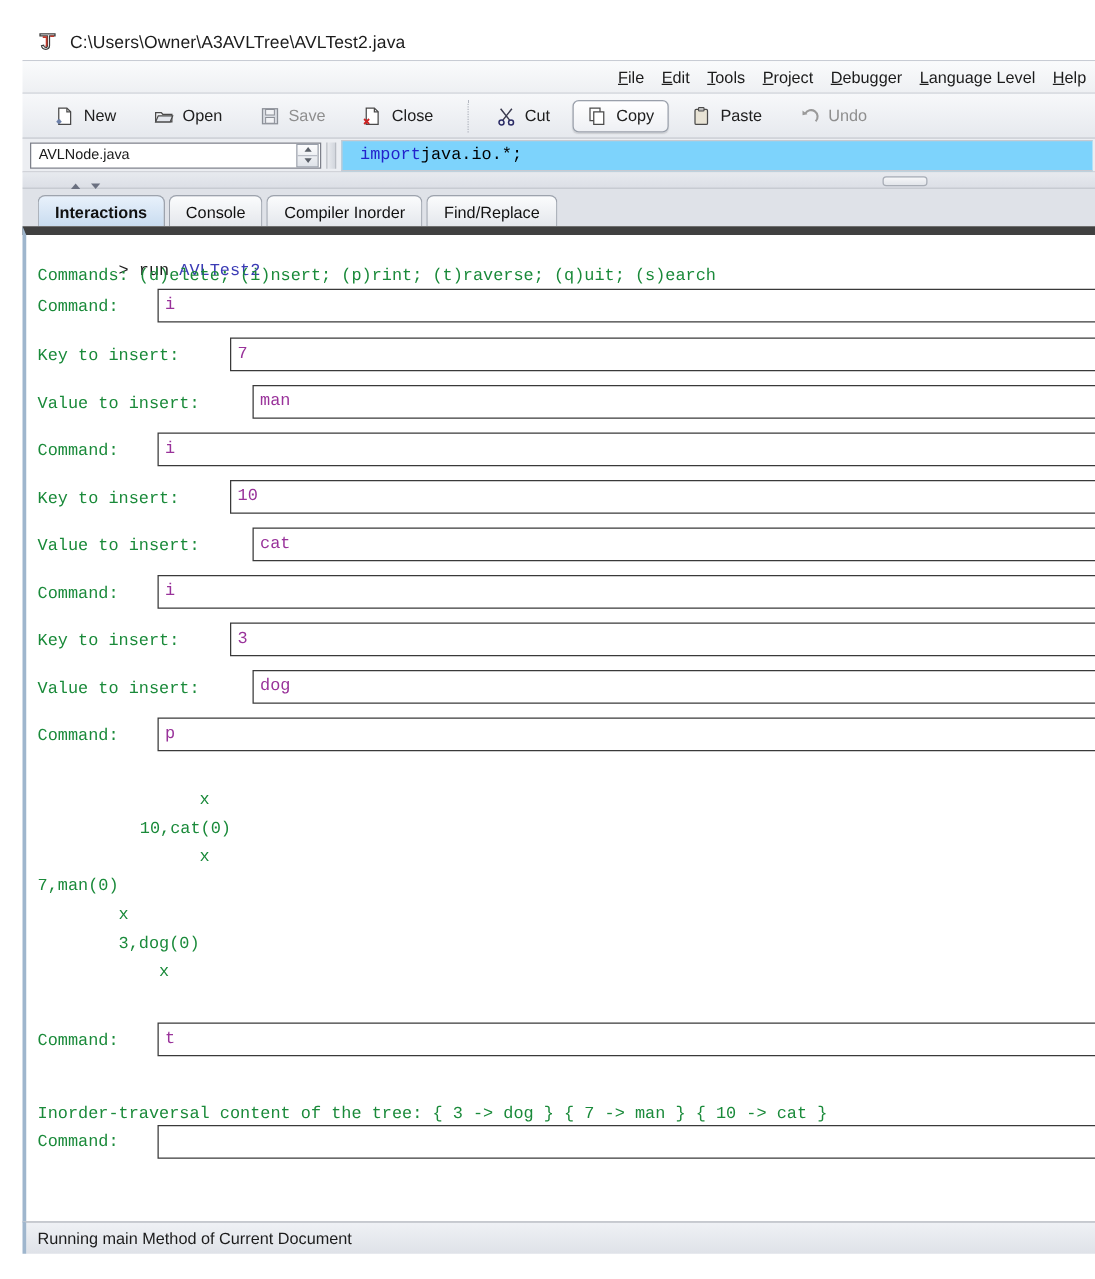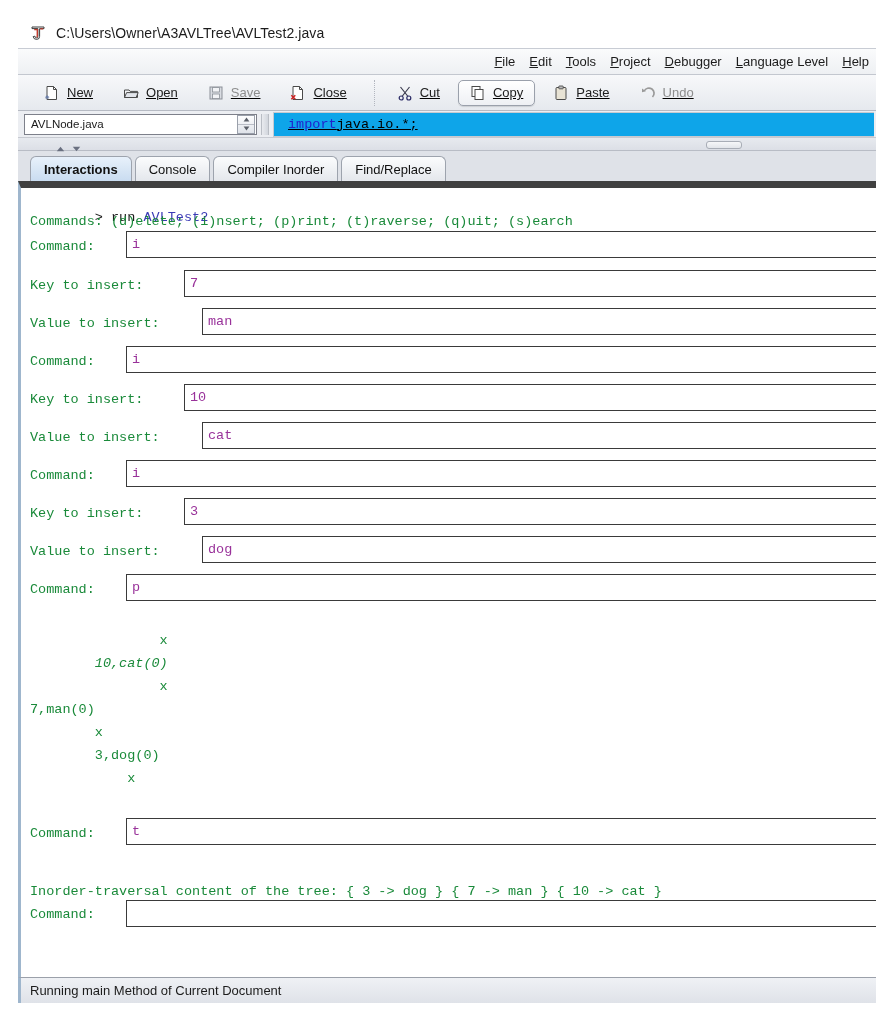--- a/index.html
+++ b/index.html
@@ -45,21 +45,20 @@
   .menu-item .mn{text-decoration:underline;}
 
   
   .toolbar{
     height:36px;flex:0 0 36px;
     display:flex;align-items:center;
     background:linear-gradient(#f7f8fa,#e6e9ee);
     border-bottom:1px solid #b6bac3;
     box-sizing:border-box;
     padding-left:14px;
-    text-decoration:underline;
   }
   .tb-btn{
     display:flex;align-items:center;gap:7px;
     height:26px;padding:0 11px;margin-right:6px;
     border:1px solid transparent;border-radius:5px;
     font-size:13px;color:#202020;white-space:nowrap;cursor:default;
     box-sizing:border-box;
   }
   .tb-btn.active{
     border:1px solid #9aa0ab;
@@ -99,25 +98,25 @@
   }
   .sp-half{flex:1;display:flex;align-items:center;justify-content:center;}
   .sp-half+.sp-half{border-top:1px solid #b9bdc6;}
   .vdiv{
     width:8px;height:21px;margin:0 4px;
     background:linear-gradient(90deg,#e9ebef,#d2d6dd);
     border-left:1px solid #b9bdc4;border-right:1px solid #b9bdc4;
     box-sizing:border-box;
   }
   .codeline{
-    flex:1;height:25px;background:#0ea5e9;
+    flex:1;height:25px;background:#7dd3fc;
     border:1px solid #c7cad1;border-right:none;
     display:flex;align-items:center;
     font-family:"Liberation Mono",monospace;font-size:13.5px;
-    padding-left:14px;box-sizing:border-box;text-decoration:underline;
+    padding-left:14px;box-sizing:border-box;
   }
   .kw{color:#2222cc;}
 
   
   .splitbar{
     height:13px;flex:0 0 13px;
     background:linear-gradient(#e7eaef,#dcdfe6);
     border-bottom:1px solid #b8bcc5;
     box-sizing:border-box;
     position:relative;
@@ -420,21 +419,21 @@
       <div class="inbox" style="left:181px;top:348px;width:676px;height:27px;">
         <span class="inval">dog</span>
       </div>
 
       <div class="ln green" style="left:9px;top:393px;">Command:</div>
       <div class="inbox" style="left:105px;top:386px;width:752px;height:27px;">
         <span class="inval">p</span>
       </div>
 
       <div class="ln green" style="left:9px;top:444px;">                x</div>
-      <div class="ln green" style="left:9px;top:467px;font-style:italic;">        10,cat(0)</div>
+      <div class="ln green" style="left:26px;top:467px;">        10,cat(0)</div>
       <div class="ln green" style="left:9px;top:490px;">                x</div>
       <div class="ln green" style="left:9px;top:513px;">7,man(0)</div>
       <div class="ln green" style="left:9px;top:536px;">        x</div>
       <div class="ln green" style="left:9px;top:559px;">        3,dog(0)</div>
       <div class="ln green" style="left:9px;top:582px;">            x</div>
 
       <div class="ln green" style="left:9px;top:637px;">Command:</div>
       <div class="inbox" style="left:105px;top:630px;width:752px;height:27px;">
         <span class="inval">t</span>
       </div>

